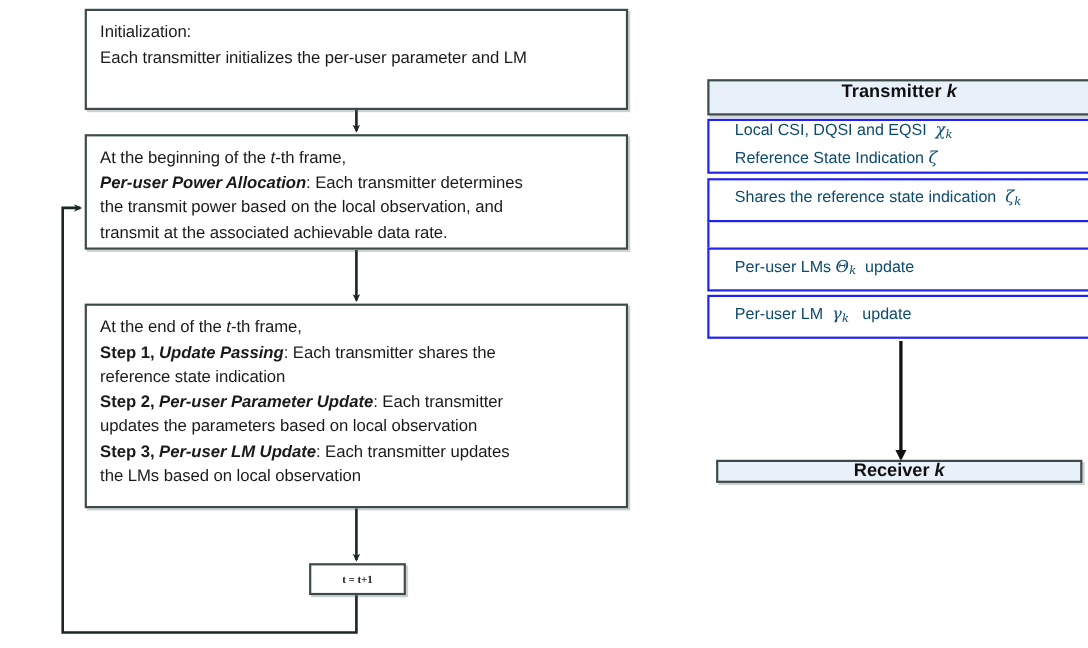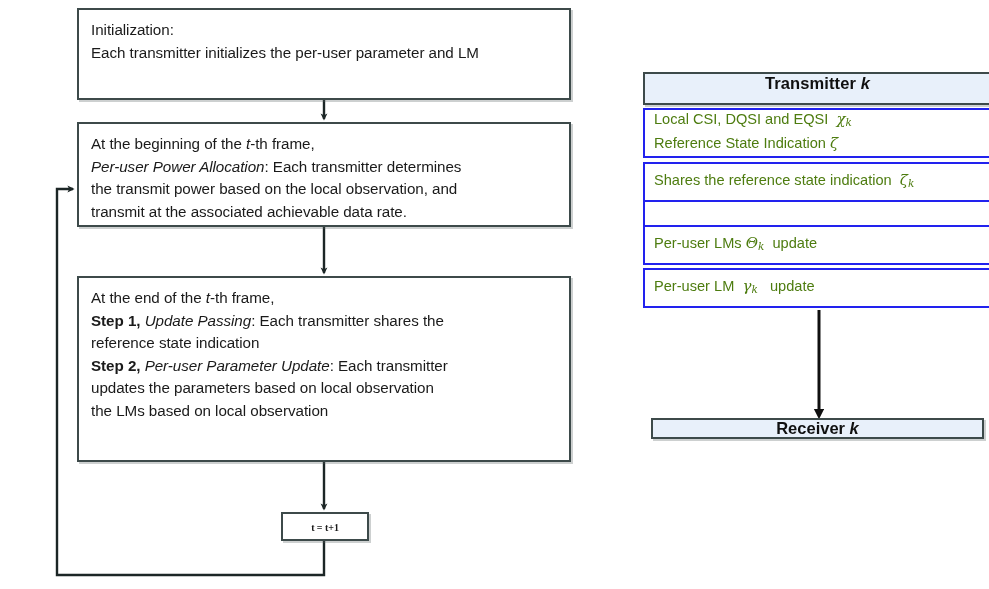--- a/index.html
+++ b/index.html
@@ -59,21 +59,21 @@
     align-items: center;
     justify-content: center;
     font-size: 10px;
     font-weight: bold;
     line-height: 1;
     font-family: Liberation Serif, serif;
   }
 
   .b  { font-weight: bold; }
   .i  { font-style: italic; }
-  .bi { font-weight: normal; font-style: italic; text-align: center; }
+  .bi { font-weight: bold; font-style: italic; text-align: center; }
 
   
   .tbox {
     position: absolute;
     box-sizing: border-box;
   }
   #tx-header {
     left: 617px; top: 72px; width: 349px; height: 33px;
     background: #e8f0fa;
     border: 2px solid #3d4a4a;
@@ -94,22 +94,22 @@
     left: 617px;
     width: 349px;
     background: #ffffff;
     border: 2px solid #2222ee;
     display: flex;
     align-items: center;
   }
   .tx-row .rtxt {
     font-size: 14.6px;
     line-height: 21px;
-    color: #4d7c0f;
-    padding-left: 9px;
+    color: #0c4a6e;
+    padding-left: 23px;
   }
   #tx-row-0 { top: 108px; height: 50px; }
   #tx-row-1 { top: 162px; height: 40px; }
   #tx-row-2 { top: 225px; height: 40px; }
   #tx-row-3 { top: 268px; height: 40px; }
 
   
   #tx-gap {
     position: absolute;
     left: 617px; top: 200px; width: 349px; height: 27px;
@@ -187,20 +187,21 @@
     </div>
   </div>
 
   <div class="fbox" id="box-end">
     <div class="txt">
       <div><span>At the end of the </span><span class="i">t</span><span>-th frame,</span></div>
       <div><span class="b">Step 1</span><span class="b">, </span><span class="bi">Update Passing</span><span>: Each transmitter shares the</span></div>
       <div>reference state indication</div>
       <div><span class="b">Step 2</span><span class="b">, </span><span class="bi">Per-user Parameter Update</span><span>: Each transmitter</span></div>
       <div>updates the parameters based on local observation</div>
+      <div><span class="b">Step 3</span><span class="b">, </span><span class="bi">Per-user LM Update</span><span>: Each transmitter updates</span></div>
       <div>the LMs based on local observation</div>
     </div>
   </div>
 
   <div class="fbox" id="box-counter">
     <div class="txt">t = t+1</div>
   </div>
 
   <div class="tbox" id="tx-header">
     <div class="hdr"><span>Transmitter </span><span class="i">k</span></div>

